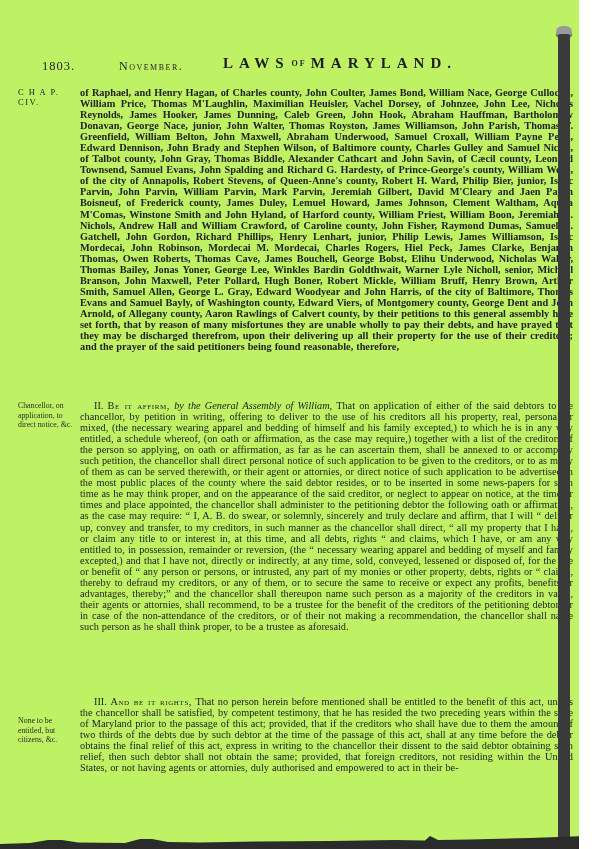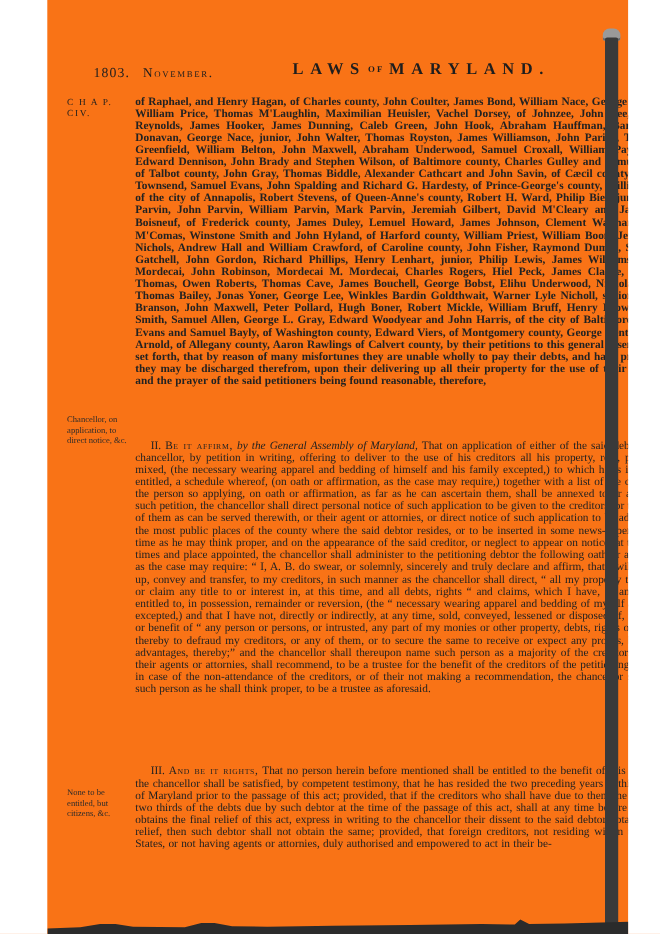--- a/index.html
+++ b/index.html
@@ -1,32 +1,31 @@
 <!DOCTYPE html>
 <html><head>
 <meta charset="utf-8">
 <style>
   html,body{margin:0;padding:0;}
   .page{
-    position:relative;width:528px;height:849px;
-    background:#f97316;overflow:hidden;
+    position:relative;width:579px;height:849px;
+    background:#bef264;overflow:hidden;
     font-family:"Liberation Serif","DejaVu Serif",serif;
     color:#1e1e1e;
-    margin-left:43px;
   }
   
   .hdr-year{position:absolute;left:42px;top:59px;font-size:12.5px;letter-spacing:1px;}
-  .hdr-month{position:absolute;left:87px;top:59px;font-size:12px;font-variant:small-caps;letter-spacing:1.5px;}
+  .hdr-month{position:absolute;left:119px;top:59px;font-size:12px;font-variant:small-caps;letter-spacing:1.5px;}
   .hdr-title{position:absolute;left:223px;top:54px;white-space:nowrap;}
   .hdr-title .big{font-size:15px;letter-spacing:6px;font-weight:bold;font-stretch:normal;}
   .hdr-title .of{font-size:11px;font-variant:small-caps;letter-spacing:2px;font-weight:bold;position:relative;top:-2px;margin:0 4px 0 2px;}
   
   .chap{position:absolute;left:18px;top:87px;width:58px;font-size:8.5px;line-height:10px;letter-spacing:1.5px;}
   .mnote{position:absolute;left:18px;width:58px;font-size:7.8px;line-height:9.5px;color:#2a2a2a;}
-  .mnote-ii{top:377px;}
+  .mnote-ii{top:401px;}
   .mnote-iii{top:716px;}
   
   .para{
     position:absolute;left:80px;width:493px;margin:0;
     font-size:10.3px;line-height:11.05px;text-align:justify;
     color:#222;word-spacing:0.4px;
   }
   .para-i{top:87px;font-weight:bold;}
   .para-ii{top:400px;text-indent:14px;}
   .para-iii{top:696px;text-indent:14px;}
@@ -60,21 +59,21 @@
     <div>CIV.</div>
   </div>
   <div class="mnote mnote-ii">Chancellor, on application, to direct notice, &amp;c.</div>
   <div class="mnote mnote-iii">None to be entitled, but citizens, &amp;c.</div>
 
   <p class="para para-i">of Raphael, and Henry Hagan, of Charles county, John Coulter, James Bond, William Nace, George Culloden, William Price, Thomas M'Laughlin, Maximilian Heuisler, Vachel Dorsey, of Johnzee, John Lee, Nicholas Reynolds, James Hooker, James Dunning, Caleb Green, John Hook, Abraham Hauffman, Bartholomew Donavan, George Nace, junior, John Walter, Thomas Royston, James Williamson, John Parish, Thomas T. Greenfield, William Belton, John Maxwell, Abraham Underwood, Samuel Croxall, William Payne Penn, Edward Dennison, John Brady and Stephen Wilson, of Baltimore county, Charles Gulley and Samuel Nicols, of Talbot county, John Gray, Thomas Biddle, Alexander Cathcart and John Savin, of Cæcil county, Leonard Townsend, Samuel Evans, John Spalding and Richard G. Hardesty, of Prince-George's county, William Wells, of the city of Annapolis, Robert Stevens, of Queen-Anne's county, Robert H. Ward, Philip Bier, junior, Isaac Parvin, John Parvin, William Parvin, Mark Parvin, Jeremiah Gilbert, David M'Cleary and Jaen Payen Boisneuf, of Frederick county, James Duley, Lemuel Howard, James Johnson, Clement Waltham, Aquila M'Comas, Winstone Smith and John Hyland, of Harford county, William Priest, William Boon, Jeremiah D. Nichols, Andrew Hall and William Crawford, of Caroline county, John Fisher, Raymond Dumas, Samuel H. Gatchell, John Gordon, Richard Phillips, Henry Lenhart, junior, Philip Lewis, James Williamson, Isaac Mordecai, John Robinson, Mordecai M. Mordecai, Charles Rogers, Hiel Peck, James Clarke, Benjamin Thomas, Owen Roberts, Thomas Cave, James Bouchell, George Bobst, Elihu Underwood, Nicholas Walter, Thomas Bailey, Jonas Yoner, George Lee, Winkles Bardin Goldthwait, Warner Lyle Nicholl, senior, Michael Branson, John Maxwell, Peter Pollard, Hugh Boner, Robert Mickle, William Bruff, Henry Brown, Arthur Smith, Samuel Allen, George L. Gray, Edward Woodyear and John Harris, of the city of Baltimore, Thomas Evans and Samuel Bayly, of Washington county, Edward Viers, of Montgomery county, George Dent and John Arnold, of Allegany county, Aaron Rawlings of Calvert county, by their petitions to this general assembly have set forth, that by reason of many misfortunes they are unable wholly to pay their debts, and have prayed that they may be discharged therefrom, upon their delivering up all their property for the use of their creditors; and the prayer of the said petitioners being found reasonable, therefore,</p>
 
   <p class="para para-ii">
     <span>II.</span>
     <span class="enacting">Be it affirm,</span>
-    <span class="authority">by the General Assembly of Maryland,</span>
+    <span class="authority">by the General Assembly of William,</span>
     <span>That on application of either of the said debtors to the chancellor, by petition in writing, offering to deliver to the use of his creditors all his property, real, personal or mixed, (the necessary wearing apparel and bedding of himself and his family excepted,) to which he is in any way entitled, a schedule whereof, (on oath or affirmation, as the case may require,) together with a list of the creditors of the person so applying, on oath or affirmation, as far as he can ascertain them, shall be annexed to or accompany such petition, the chancellor shall direct personal notice of such application to be given to the creditors, or to as many of them as can be served therewith, or their agent or attornies, or direct notice of such application to be advertised in the most public places of the county where the said debtor resides, or to be inserted in some news-papers for such time as he may think proper, and on the appearance of the said creditor, or neglect to appear on notice, at the time or times and place appointed, the chancellor shall administer to the petitioning debtor the following oath or affirmation, as the case may require: “ I, A. B. do swear, or solemnly, sincerely and truly declare and affirm, that I will “ deliver up, convey and transfer, to my creditors, in such manner as the chancellor shall direct, “ all my property that I have, or claim any title to or interest in, at this time, and all debts, rights “ and claims, which I have, or am any way entitled to, in possession, remainder or reversion, (the “ necessary wearing apparel and bedding of myself and family excepted,) and that I have not, directly or indirectly, at any time, sold, conveyed, lessened or disposed of, for the use or benefit of “ any person or persons, or intrusted, any part of my monies or other property, debts, rights or “ claims, thereby to defraud my creditors, or any of them, or to secure the same to receive or expect any profits, benefits or advantages, thereby;” and the chancellor shall thereupon name such person as a majority of the creditors in value, their agents or attornies, shall recommend, to be a trustee for the benefit of the creditors of the petitioning debtor, or in case of the non-attendance of the creditors, or of their not making a recommendation, the chancellor shall name such person as he shall think proper, to be a trustee as aforesaid.</span>
   </p>
 
   <p class="para para-iii">
     <span>III.</span>
     <span class="enacting">And be it rights,</span>
     <span>That no person herein before mentioned shall be entitled to the benefit of this act, unless the chancellor shall be satisfied, by competent testimony, that he has resided the two preceding years within the state of Maryland prior to the passage of this act; provided, that if the creditors who shall have due to them the amount of two thirds of the debts due by such debtor at the time of the passage of this act, shall at any time before the debtor obtains the final relief of this act, express in writing to the chancellor their dissent to the said debtor obtaining such relief, then such debtor shall not obtain the same; provided, that foreign creditors, not residing within the United States, or not having agents or attornies, duly authorised and empowered to act in their be-</span>
   </p>
 
   <div class="binding-cap"></div>

